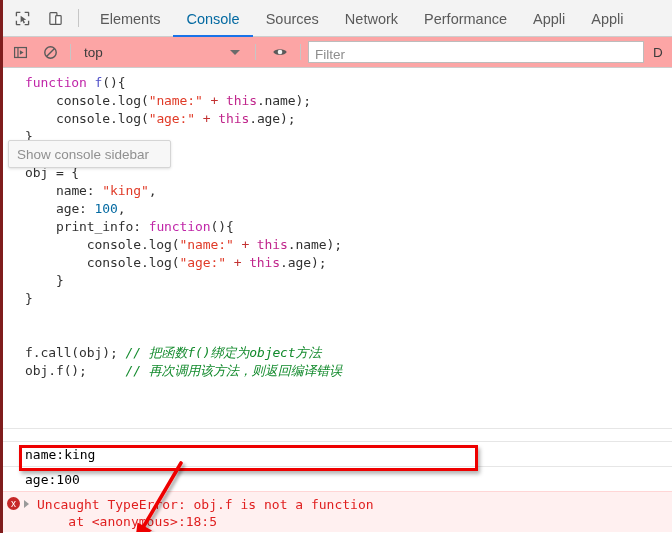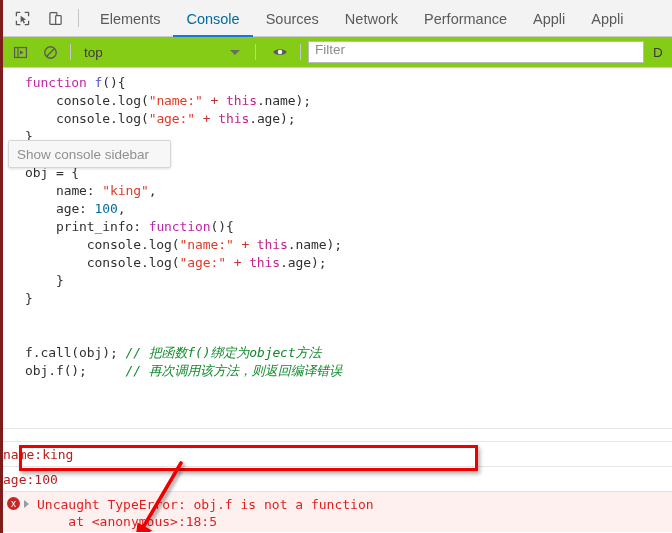--- a/index.html
+++ b/index.html
@@ -58,21 +58,21 @@
   }
   .tab.active {
     color: #0369a1;
     border-bottom: 2.5px solid #1a73e8;
   }
 
   
   .toolbar {
     position: relative;
     height: 31px;
-    background: #84cc16;
+    background: #fca5a5;
     border-bottom: 1px solid #cdcdcd;
     display: flex;
     align-items: center;
     box-sizing: border-box;
   }
   .tl-icon {
     width: 26px;
     height: 26px;
     margin-left: 4px;
     display: flex;
@@ -106,21 +106,21 @@
     border-top: 5px solid #6b6b6b;
     margin-right: 8px;
   }
   .filter-box {
     width: 336px;
     height: 22px;
     background: #ffffff;
     border: 1px solid #bcbcbc;
     box-sizing: border-box;
     display: flex;
-    align-items: flex-start;
+    align-items: flex-end;
   }
   .filter-box input {
     border: 0;
     outline: 0;
     width: 100%;
     font-size: 13.5px;
     font-family: "Liberation Sans", sans-serif;
     color: #3c3c3c;
     padding: 0 6px;
     background: transparent;
@@ -187,21 +187,22 @@
     top: 360px;
   }
   .msg {
     position: relative;
     border-top: 1px solid #e6e6e6;
     min-height: 25px;
     display: flex;
     align-items: center;
     font-family: "DejaVu Sans Mono", monospace;
     font-size: 13px;
-    color: #b91c1c;
+    color: #000000;
+    padding-left: 22px;
     box-sizing: border-box;
   }
   .msg.spacer { min-height: 13px; border-top: 1px solid #e6e6e6; }
   .msg.err {
     background: #fff0f0;
     border-top: 1px solid #ffd6d6;
     border-bottom: 1px solid #ffd6d6;
     color: #e02020;
     align-items: flex-start;
     padding: 4px 0 5px 22px;

